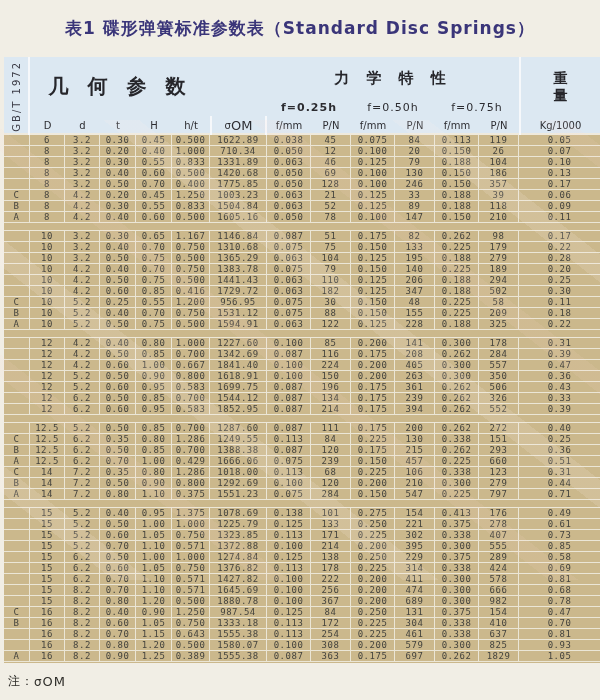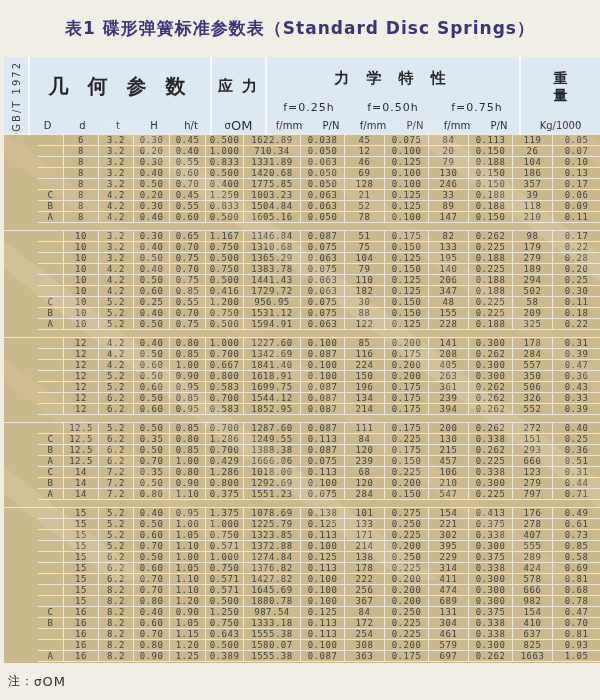--- a/index.html
+++ b/index.html
@@ -43,40 +43,39 @@
     writing-mode:vertical-rl; transform:rotate(180deg);
     font-size:10px; letter-spacing:2px; color:#3a3a45; white-space:nowrap;
   }
   .geo-cell  { grid-column:2/7; grid-row:1/3; font-size:20px; font-weight:bold; letter-spacing:6px; }
   .stress-cell { grid-column:7; grid-row:1/3; font-size:15px; font-weight:bold; letter-spacing:2px;
                  border-left:2px solid #f6f8fb; border-right:2px solid #f6f8fb; }
   .mech-cell { grid-column:8/14; grid-row:1; font-size:15px; font-weight:bold; letter-spacing:6px; }
   .wt-cell   { grid-column:14; grid-row:1/3; border-left:2px solid #f6f8fb;
                display:flex; flex-direction:column; align-items:center; justify-content:center;
                font-size:14px; font-weight:bold; line-height:17px; }
-  .defl-1 { grid-column:8/10;  grid-row:2; }
+  .defl-1 { grid-column:8/10;  grid-row:2;font-weight:bold; }
   .defl-2 { grid-column:10/12; grid-row:2; }
   .defl-3 { grid-column:12/14; grid-row:2; }
   .defl-1,.defl-2,.defl-3 { font-size:11px; color:#2c2c31; letter-spacing:1px; }
   .sub { grid-row:3; font-size:10px; color:#2c2c31; }
   .sub.c1{grid-column:2}.sub.c2{grid-column:3}.sub.c3{grid-column:4}.sub.c4{grid-column:5}
   .sub.c5{grid-column:6}
   .sub.c6{grid-column:7; border-left:2px solid #f6f8fb; border-right:2px solid #f6f8fb;}
   .sub.c7{grid-column:8}.sub.c8{grid-column:9}.sub.c9{grid-column:10}.sub.c10{grid-column:11}
   .sub.c11{grid-column:12}.sub.c12{grid-column:13}
   .sub.c13{grid-column:14; border-left:2px solid #f6f8fb;}
   .sigma-sub { font-size:13px; vertical-align:sub; }
 
   
   .tbody { }
   .trow {
     display:grid;
     grid-template-columns:26px 35px 35px 36px 36px 38px 57px 44px 40px 44px 40px 44px 40px 1fr;
     height:11px;
-    padding-left:34px;
   }
   .tcell {
     background:#cbb88c;
     border-right:1px solid #ebe6d6; border-bottom:1px solid #ebe6d6;
     font-family:"DejaVu Sans Mono","Liberation Mono",monospace;
     font-size:9px; line-height:10px; letter-spacing:0.5px;
     color:#45443e; text-align:center; overflow:hidden;
     display:flex; align-items:center; justify-content:center;
   }
   .trow .tcell:last-child { border-right:none; }
@@ -110,21 +109,20 @@
     <h1>表1 碟形弹簧标准参数表（Standard Disc Springs）</h1>
   </div>
 
   <div class="table-wrap">
 
     <div class="thead">
       <div class="hcell std-cell">
         <span class="std-text">GB/T 1972</span>
       </div>
       <div class="hcell geo-cell">几 何 参 数</div>
-      <div class="hcell stress-cell">应 力</div>
       <div class="hcell mech-cell">力 学 特 性</div>
       <div class="hcell wt-cell">
         <span>重</span>
         <span>量</span>
       </div>
       <div class="hcell defl-1">f=0.25h</div>
       <div class="hcell defl-2">f=0.50h</div>
       <div class="hcell defl-3">f=0.75h</div>
 
       <div class="hcell sub c1">D</div>
@@ -860,21 +858,21 @@
           <div class="tcell">8.2</div>
           <div class="tcell">0.90</div>
           <div class="tcell">1.25</div>
           <div class="tcell">0.389</div>
           <div class="tcell">1555.38</div>
           <div class="tcell">0.087</div>
           <div class="tcell">363</div>
           <div class="tcell">0.175</div>
           <div class="tcell">697</div>
           <div class="tcell">0.262</div>
-          <div class="tcell">1663</div>
+          <div class="tcell">1829</div>
           <div class="tcell">1.05</div>
         </div>
       </div>
   </div>
 
   <div class="watermark"></div>
 
   <div class="footnote">
     <span>注：</span>
     <span>σ</span>

